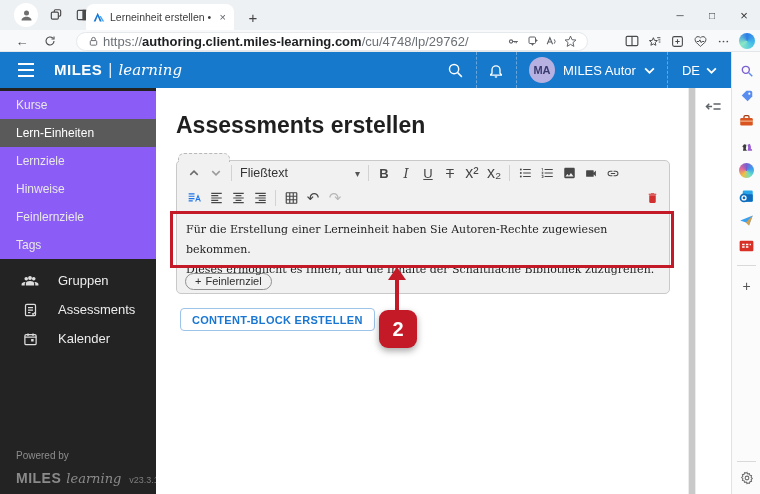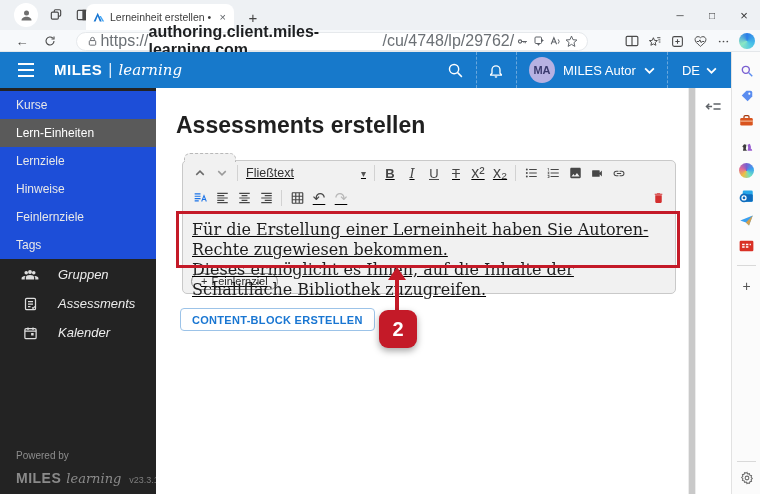--- a/index.html
+++ b/index.html
@@ -16,21 +16,21 @@
     font-size:10.5px; color:#3c3c3c; }
   .tab-title { flex:1; white-space:nowrap; overflow:hidden; }
   .tab-close { color:#5f6368; font-size:11px; padding:0 2px; }
   .newtab { position:absolute; left:242px; top:6px; width:22px; height:22px; display:flex; align-items:center; justify-content:center; font-size:15px; color:#444; }
   .wincontrols { position:absolute; right:0; top:0; height:30px; display:flex; }
   .winbtn { width:32px; height:30px; display:flex; align-items:center; justify-content:center; font-size:10px; color:#333; }
 
   .navbar { position:absolute; top:30px; left:0; right:0; height:22px; background:#f7f9fb; border-bottom:1px solid #e4e7ea; }
   .nav-ico { position:absolute; top:1px; width:20px; height:20px; display:flex; align-items:center; justify-content:center; color:#4a4a4a; font-size:13px; }
   .addressbar { position:absolute; left:76px; top:1.5px; width:512px; height:19px; background:#fff;
-    border-radius:10px; border:1px solid #e6e9ec; display:flex; align-items:center; padding:8px 7px; font-size:16px; }
+    border-radius:10px; border:1px solid #e6e9ec; display:flex; align-items:center; padding:8px 7px; font-size:13px; }
   .url-scheme,.url-path { color:#6b7075; }
   .url-host { color:#1d1f21; font-weight:bold; }
   .abar-spacer { flex:1; }
   .abar-ico { width:19px; height:17px; display:flex; align-items:center; justify-content:center; color:#4a4a4a; }
   .navbar-right { position:absolute; right:2px; top:0; height:22px; display:flex; align-items:center; }
   .navbar-right .abar-ico { width:23px; }
 
   
   .app-header { position:absolute; top:52px; left:0; width:731px; height:36px; background:#1779cb;
     display:flex; align-items:center; color:#fff; }
@@ -47,37 +47,37 @@
     font-size:11px; font-weight:bold; display:flex; align-items:center; justify-content:center; }
   .user-name { font-size:13px; }
   .lang-block { display:flex; align-items:center; gap:6px; padding:0 14px; height:100%; font-size:13px; }
 
   
   .sidebar { position:absolute; top:88px; left:0; width:156px; bottom:0; background:#232323; color:#ececec; }
   .snav-item { height:29px; display:flex; align-items:center; padding-left:21px; gap:19px; font-size:13px; }
   .snav-item .mi { width:18px; display:flex; justify-content:center; color:#dedede; }
   .snav-top { padding-top:3px; }
   .chev-up { margin-left:auto; margin-right:13px; }
-  .submenu { background:#1d4ed8; }
+  .submenu { background:#8b5cf6; }
   .submenu-item { height:28px; display:flex; align-items:center; padding-left:16px; font-size:12px; color:#e8e8e8; }
   .submenu-item.selected { background:#5a5a5a; color:#fff; }
-  .snav-bottom { margin-top:1px;font-style:italic; }
+  .snav-bottom { margin-top:7px; }
   .sidebar-footer { position:absolute; left:16px; bottom:8px; color:#8d8d8d; }
   .powered { font-size:10px; margin-bottom:9px; }
   .footer-logo { display:flex; align-items:baseline; gap:5px; }
   .flogo-primary { font-size:14px; font-weight:bold; color:#8a8a8a; letter-spacing:.5px; }
   .flogo-secondary { font-family:"DejaVu Serif",serif; font-style:italic; font-size:13px; color:#8a8a8a; }
   .version { font-size:9px; color:#7e7e7e; margin-left:3px; }
 
   
   .content { position:absolute; top:88px; left:156px; width:532px; bottom:0; background:#fff; }
   .page-title { position:absolute; left:20px; top:24px; font-size:23px; font-weight:bold; color:#1f1f1f; }
 
-  .editor { position:absolute; left:26px; top:72px; width:494px; background:#f1f1f1;
-    border:1px solid #c9c9c9; border-radius:5px;text-decoration:underline; }
+  .editor { position:absolute; left:20px; top:72px; width:494px; background:#f1f1f1;
+    border:1px solid #c9c9c9; border-radius:5px; }
   .handle-tab { position:absolute; top:-8px; left:1px; width:52px; height:9px; background:#f1f1f1;
     border:1px dashed #b8b8b8; border-bottom:none; border-radius:6px 6px 0 0; }
   .toolbar-row { display:flex; align-items:center; padding:0 6px; }
   .row1 { height:24px; }
   .row2 { height:26px; }
   .tbtn { min-width:22px; height:20px; display:flex; align-items:center; justify-content:center;
     color:#474747; font-size:13px; border-radius:2px; }
   .tbtn.b { font-weight:bold; }
   .tbtn.i { font-style:italic; font-family:"DejaVu Serif",serif; }
   .tbtn.u { text-decoration:underline; }
@@ -85,21 +85,21 @@
   .tbtn.script { font-size:16px; }
   .tsep { width:1px; height:16px; background:#d2d2d2; margin:0 4px; }
   .style-select { display:flex; align-items:center; width:128px; padding:0 4px; font-size:12.5px; color:#333; }
   .style-select .caret { margin-left:auto; color:#555; font-size:10px; }
   .chev { color:#6b6b6b; }
   .undo-redo { font-size:15px; }
   .redo-dis { color:#b8b8b8; }
   .tspacer { flex:1; }
 
   .editor-body { position:relative; height:58px; font-family:"DejaVu Serif",serif;
-    font-size:16px; line-height:20px; color:#1e1e1e; padding:9px 0 0 9px; }
+    font-size:11px; line-height:20px; color:#1e1e1e; padding:9px 0 0 9px; }
   .annotation-rect { position:absolute; left:-7px; right:-5px; top:0; height:57px;
     border:3px solid #c41a28; z-index:6; pointer-events:none; }
   .chip-row { height:24px; display:flex; align-items:center; padding-left:8px; }
   .chip { display:inline-flex; align-items:center; gap:4px; height:17px; padding:0 9px;
     border:1px solid #8f8f8f; border-radius:11px; font-size:11px; color:#2e2e2e; }
 
   .create-btn { position:absolute; left:24px; top:220px; height:23px; padding:0 11px;
     display:flex; align-items:center; background:#fff; border:1px solid #9cc3e8; border-radius:4px;
     color:#1976d2; font-size:11px; font-weight:bold; letter-spacing:.3px; }
 

